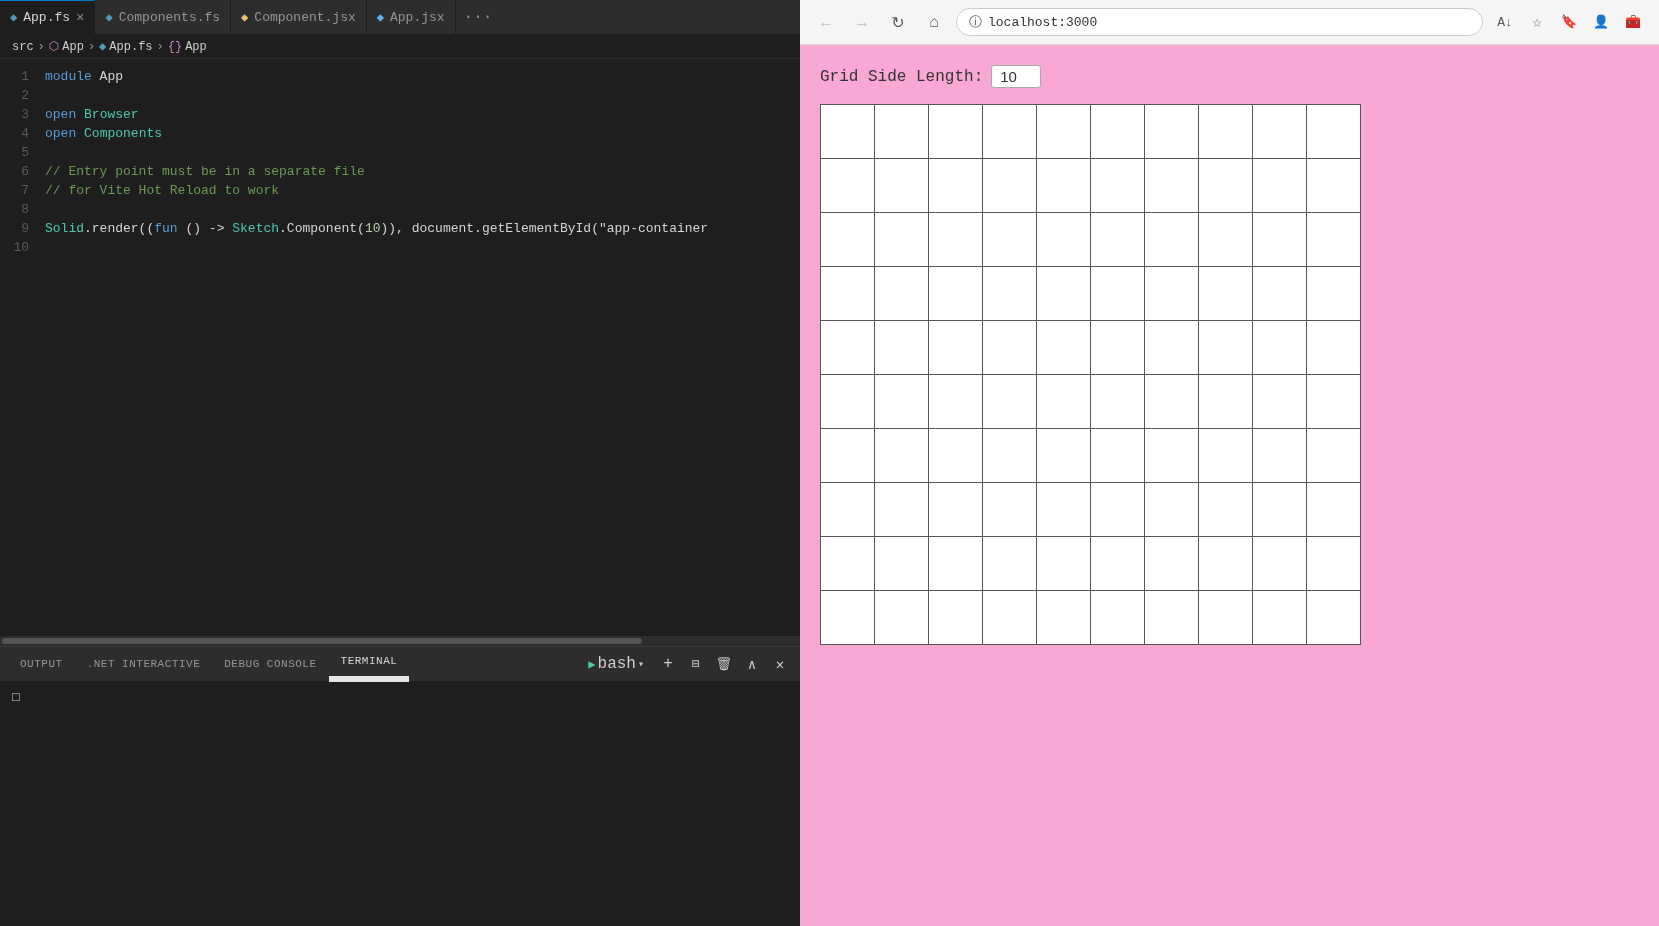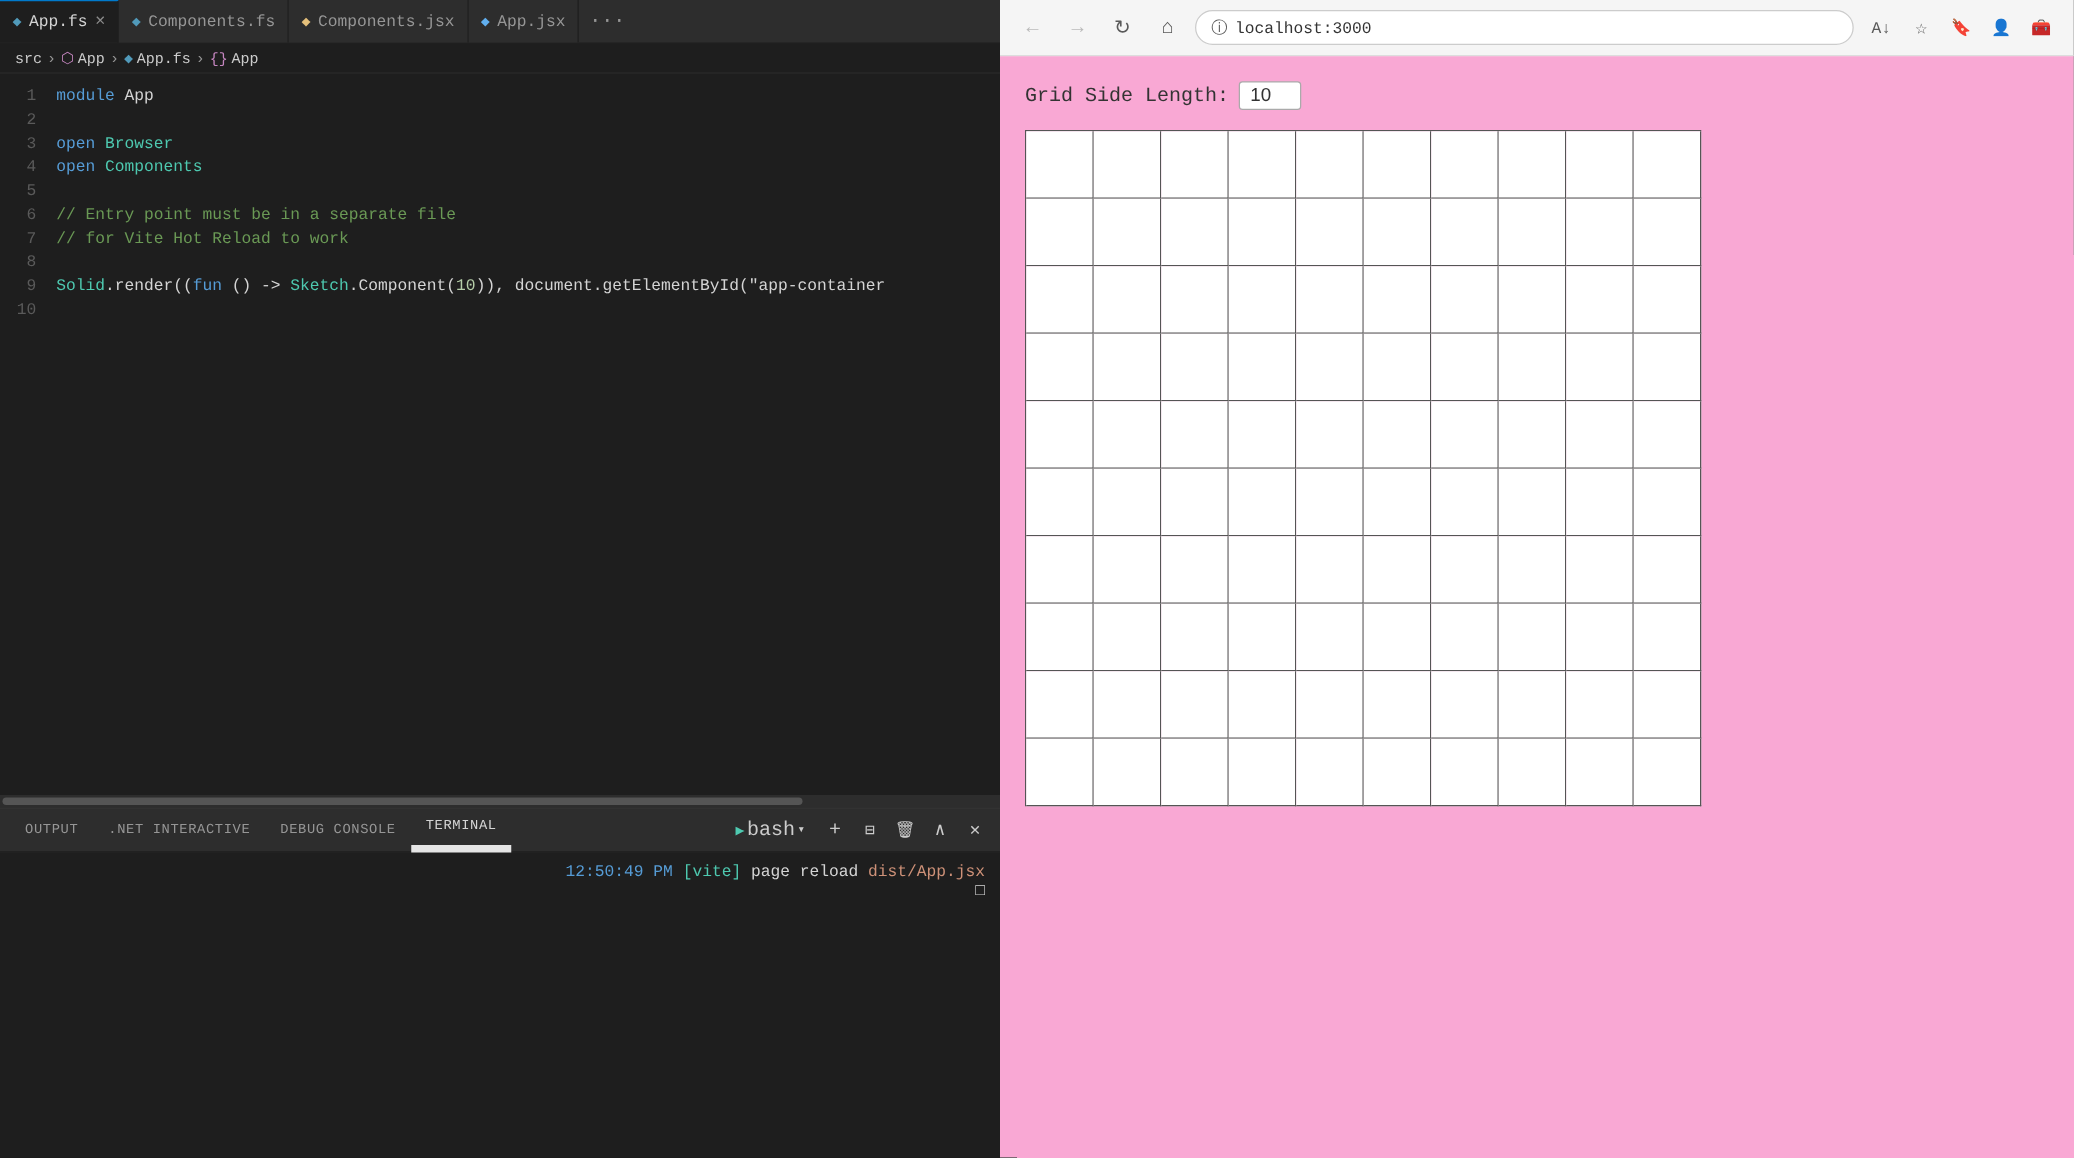--- a/index.html
+++ b/index.html
@@ -112,21 +112,20 @@
       width: 80%;
     }
 
     
     .bottom-panel {
       height: 280px;
       background: #1e1e1e;
       border-top: 1px solid #3c3c3c;
       display: flex;
       flex-direction: column;
-      text-align: right;
     }
     .panel-tabs {
       display: flex;
       background: #2d2d2d;
       height: 35px;
       align-items: center;
       border-bottom: 1px solid #1e1e1e;
       padding: 0 8px;
       gap: 0;
     }
@@ -282,21 +281,21 @@
       <span style="color:#519aba; font-size:12px;">◆</span>
       <span>App.fs</span>
       <span class="close-icon">×</span>
     </div>
     <div class="tab">
       <span style="color:#519aba; font-size:12px;">◆</span>
       <span>Components.fs</span>
     </div>
     <div class="tab">
       <span style="color:#e5c07b; font-size:12px;">◆</span>
-      <span>Components.jsx</span>
+      <span>Component.jsx</span>
     </div>
     <div class="tab">
       <span style="color:#61afef; font-size:12px;">◆</span>
       <span>App.jsx</span>
     </div>
     <div class="tab-more">···</div>
   </div>
 
   <div class="breadcrumb">
     <span>src</span>
@@ -396,29 +395,20 @@
         </div>
         <div class="panel-action-btn" style="font-size:16px;">+</div>
         <div class="panel-action-btn" style="font-size:13px;">⊟</div>
         <div class="panel-action-btn" style="font-size:13px;">🗑</div>
         <div class="panel-action-btn" style="font-size:14px;">∧</div>
         <div class="panel-action-btn" style="font-size:14px;">✕</div>
       </div>
     </div>
     <div class="terminal-content">
       <div>
-        <span class="terminal-time">12:50:49 PM</span>
-        <span> </span>
-        <span class="terminal-vite">[vite]</span>
-        <span> </span>
-        <span>page reload</span>
-        <span> </span>
-        <span class="terminal-path">dist/App.jsx</span>
-      </div>
-      <div>
         <span>□</span>
       </div>
     </div>
   </div>
 </div>
 
 <div class="browser-panel">
 
   <div class="browser-toolbar">
     <button class="browser-nav-btn disabled">←</button>

